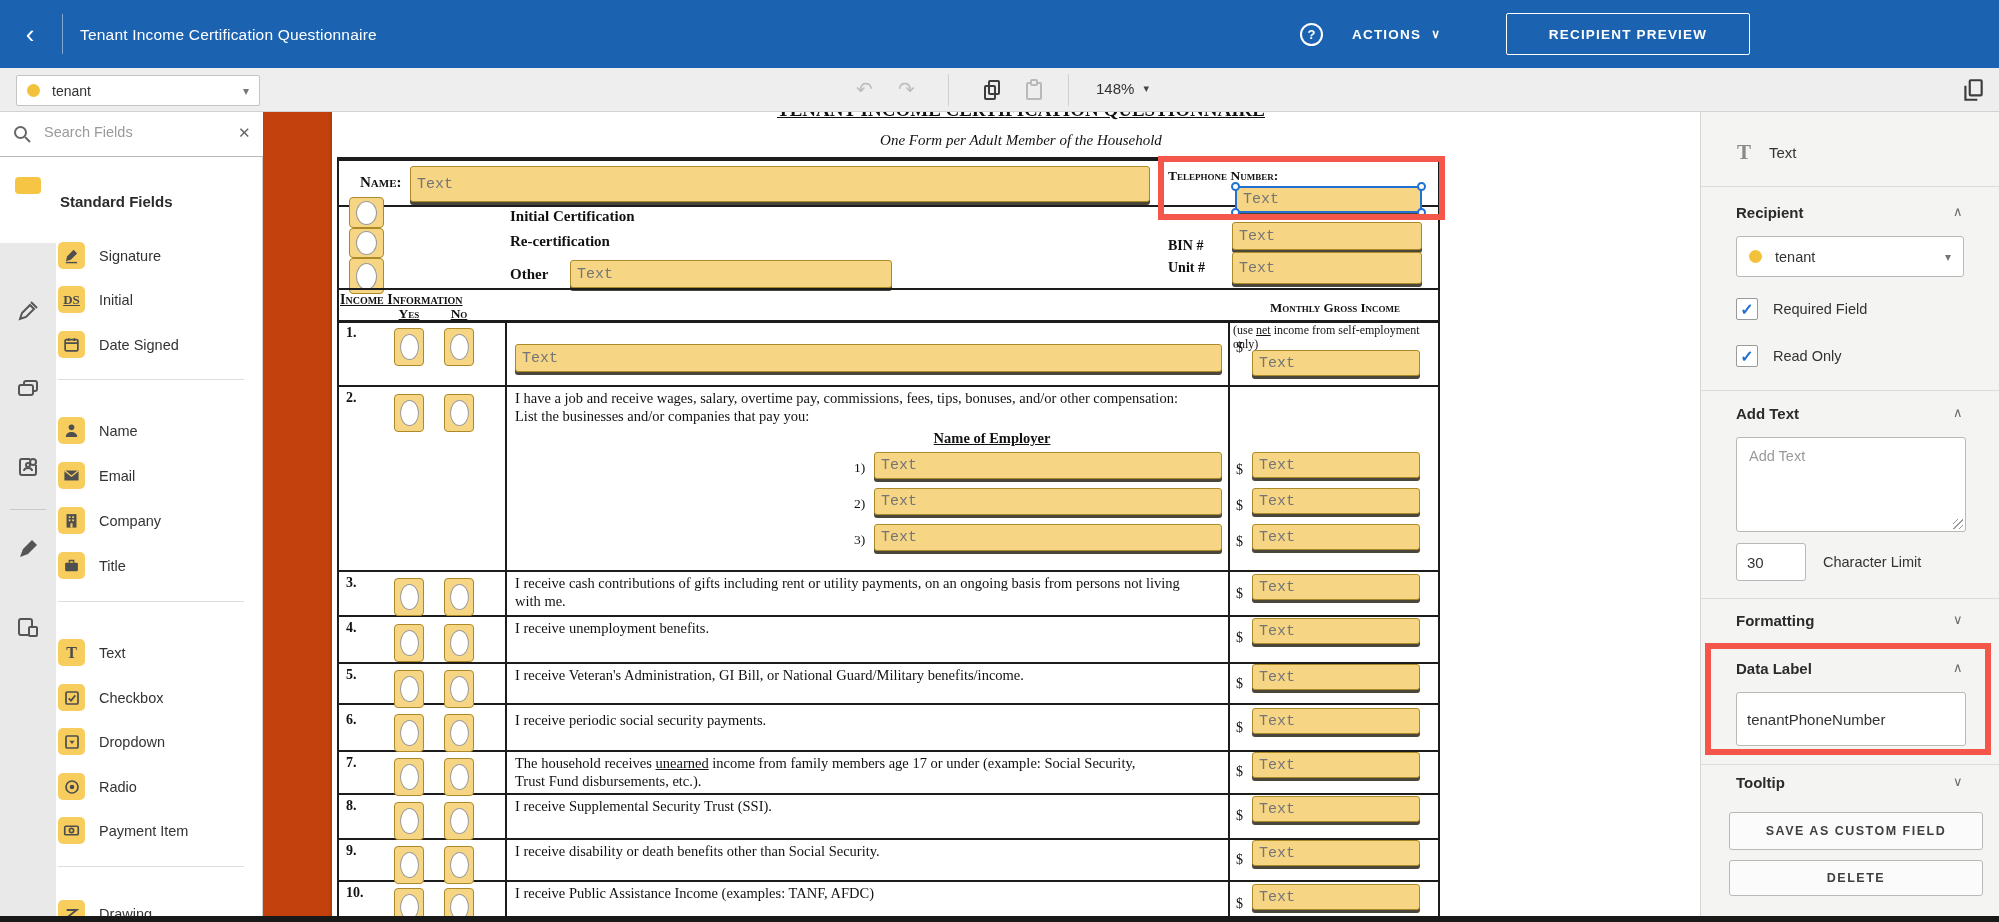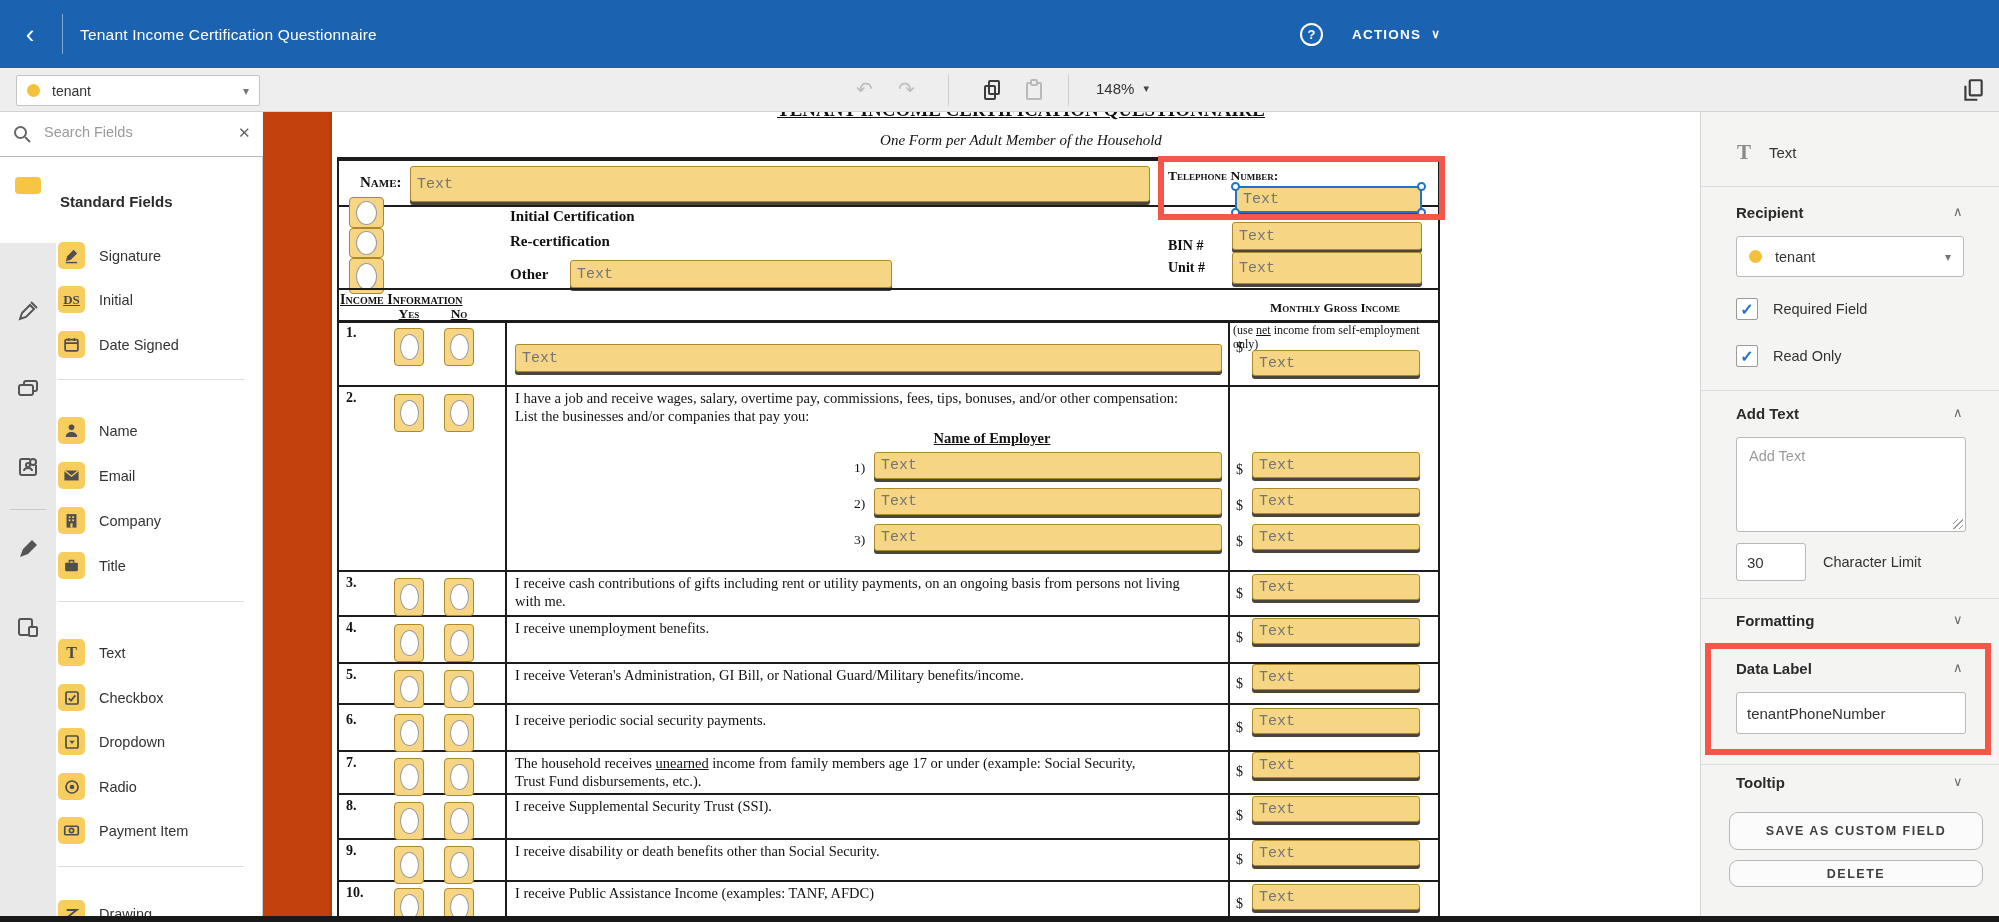--- a/index.html
+++ b/index.html
@@ -64,21 +64,21 @@
   #panel{left:1700px;top:112px;width:299px;height:810px;background:#f4f4f3;border-left:1px solid #d5d5d5;}
   .ptitle{font-size:15px;font-weight:bold;color:#2b2b2b;}
   .chev{color:#6b6b6b;font-size:13px;cursor:pointer;}
   .pdiv{height:1px;background:#dcdcdc;}
   .pinput{background:#fff;border:1px solid #b9b9b9;border-radius:3px;font-size:15px;color:#333;
           font-family:"Liberation Sans",sans-serif;padding:0 10px;outline:none;}
   .pcheck{width:22px;height:22px;background:#fff;border:1px solid #9a9a9a;border-radius:2px;
           display:flex;align-items:center;justify-content:center;color:#2270d3;font-weight:bold;
           font-size:16px;cursor:pointer;}
   .plabel{font-size:14.5px;color:#333;}
-  .pbtn{background:#fbfbfb;border:1px solid #b8b8b8;border-radius:9px;color:#3f3f3f;
+  .pbtn{background:#fbfbfb;border:1px solid #b8b8b8;border-radius:3px;color:#3f3f3f;
         font-weight:bold;font-size:12.5px;letter-spacing:1.5px;display:flex;align-items:center;
         justify-content:center;cursor:pointer;}
   textarea.pinput{resize:none;padding:10px 12px;font-size:14.5px;}
   textarea.pinput::placeholder,input.pinput::placeholder,#searchrow input::placeholder{color:#9a9a9a;}
   .resizegrip{position:absolute;right:3px;bottom:3px;width:10px;height:10px;
       background:repeating-linear-gradient(135deg,transparent 0 3px,#999 3px 4px);}
   #bottombar{left:0;top:916px;width:1999px;height:6px;background:#191919;z-index:60;}
   svg{display:block;}
 </style>
 </head>
@@ -89,20 +89,21 @@
   <div class="a" id="hdr">
     <div class="a hbtn" style="left:14px;top:18px;width:32px;height:32px;font-size:26px;">‹</div>
     <div class="a" style="left:62px;top:14px;width:1px;height:40px;background:rgba(255,255,255,.45);"></div>
     <div class="a title" style="left:80px;top:26px;">Tenant Income Certification Questionnaire</div>
 
     <div class="a helpcirc" style="left:1300px;top:23px;">?</div>
     <div class="a hbtn" style="left:1352px;top:20px;height:28px;font-weight:bold;font-size:13.5px;letter-spacing:1.2px;">
       <span>ACTIONS</span>
       <span style="margin-left:10px;font-size:12px;">∨</span>
     </div>
+    <div class="a hbtn outline-btn" style="left:1506px;top:13px;width:244px;height:42px;">RECIPIENT PREVIEW</div>
   </div>
 
   <div class="a" id="tbar">
     <div class="a" id="recipsel" style="left:16px;top:7px;width:244px;height:31px;padding:0 10px;">
       <span class="dot"></span>
       <span style="margin-left:12px;">tenant</span>
       <span style="margin-left:auto;color:#777;font-size:12px;">▾</span>
     </div>
 
     <div class="a tico" style="left:856px;top:11px;">↶</div>
@@ -566,26 +567,26 @@
     </div>
     <input class="a pinput" style="left: 35px; top: 431px; width: 70px; height: 38px;" value="30">
     <div class="a plabel" style="left:122px;top:442px;">Character Limit</div>
 
     <div class="a pdiv" style="left:0;top:486px;width:299px;"></div>
     <div class="a ptitle" style="left:35px;top:500px;">Formatting</div>
     <div class="a chev" style="left:252px;top:500px;">∨</div>
 
     <div class="a ptitle" style="left:35px;top:548px;">Data Label</div>
     <div class="a chev" style="left:252px;top:548px;">∧</div>
-    <input class="a pinput" style="left: 35px; top: 580px; width: 230px; height: 42px;" value="tenantPhoneNumber">
+    <input class="a pinput" style="left: 35px; top: 580px; width: 230px; height: 54px;" value="tenantPhoneNumber">
 
     <div class="a redbox" style="left:4px;top:531px;width:286px;height:112px;"></div>
 
     <div class="a pdiv" style="left:0;top:652px;width:299px;"></div>
     <div class="a ptitle" style="left:35px;top:662px;">Tooltip</div>
     <div class="a chev" style="left:252px;top:662px;">∨</div>
 
     <div class="a pbtn" style="left:28px;top:700px;width:254px;height:38px;">SAVE AS CUSTOM FIELD</div>
-    <div class="a pbtn" style="left:28px;top:748px;width:254px;height:27px;">DELETE</div>
+    <div class="a pbtn" style="left:28px;top:748px;width:254px;height:36px;">DELETE</div>
   </div>
 
   <div class="a" id="bottombar"></div>
 </div>
 
 </body></html>

